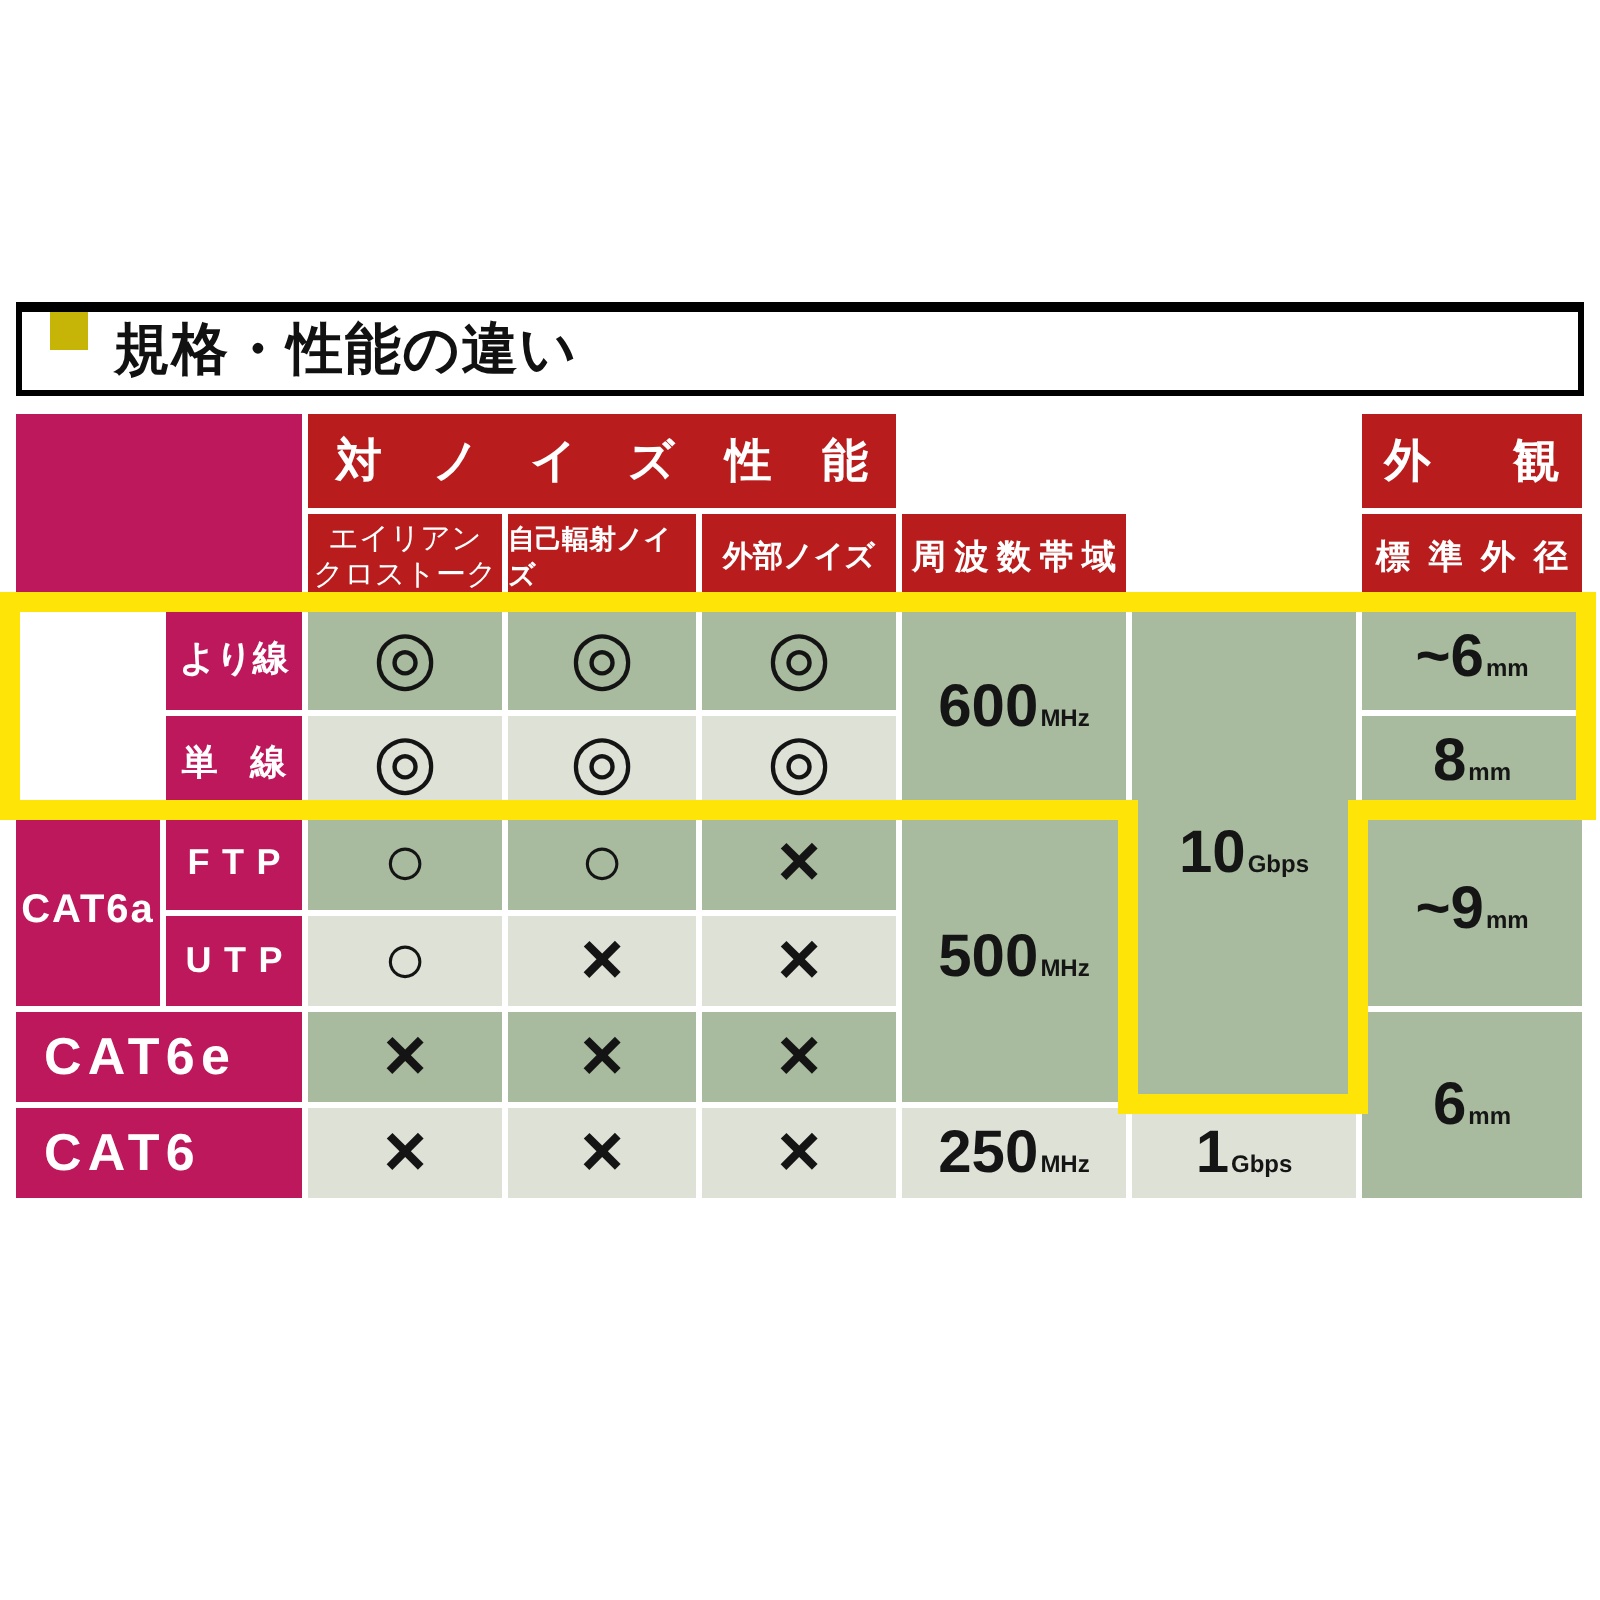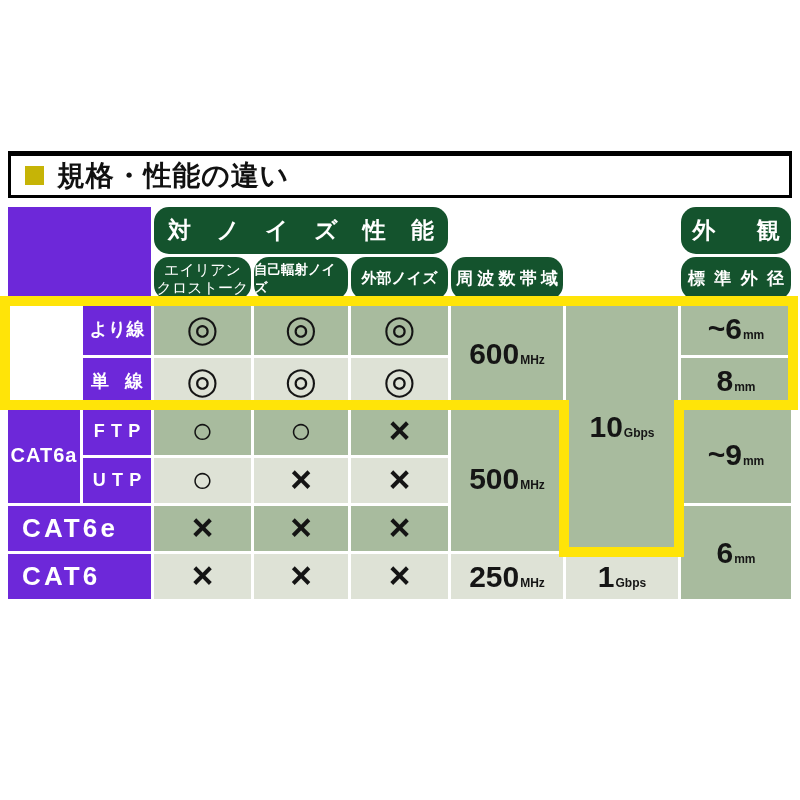--- a/index.html
+++ b/index.html
@@ -13,21 +13,21 @@
 
   
   .title-box {
     position: absolute;
     left: 8px; top: 151px;
     width: 784px; height: 47px;
     border: 3px solid #000;
     border-top-width: 5px;
     background: #fff;
     display: flex;
-    align-items: center;
+    align-items: flex-start;
   }
   .title-bullet {
     width: 19px; height: 19px;
     background: #c6b406;
     margin-left: 14px;
     flex: 0 0 auto;
   }
   .title-text {
     font-size: 28px;
     font-weight: bold;
@@ -45,22 +45,22 @@
     grid-template-columns: 72px 68px 97px 94px 97px 112px 112px 110px;
     grid-template-rows: 47px 43px 52px 46px 48px 45px 45px 45px;
     gap: 3px;
   }
   .cell {
     display: flex;
     align-items: center;
     justify-content: center;
     overflow: hidden;
   }
-  .dark  { background: #6d28d9; color: #fff; text-align: center; }
-  .head  { background: #14532d; color: #fff; font-weight: bold; border-radius: 15px; }
+  .dark  { background: #be185d; color: #fff; text-align: center; }
+  .head  { background: #b91c1c; color: #fff; font-weight: bold; }
   .sage  { background: #a8bb9e; }
   .light { background: #dee2d6; }
 
   .h1 { font-size: 23px; }
   .sh { font-size: 17px; }
   .sh-small { font-size: 15px; line-height: 1.18; text-align: center; white-space: pre-line; font-weight: normal; }
   .sh-xsmall { font-size: 13.5px; }
 
   
   .sp {

